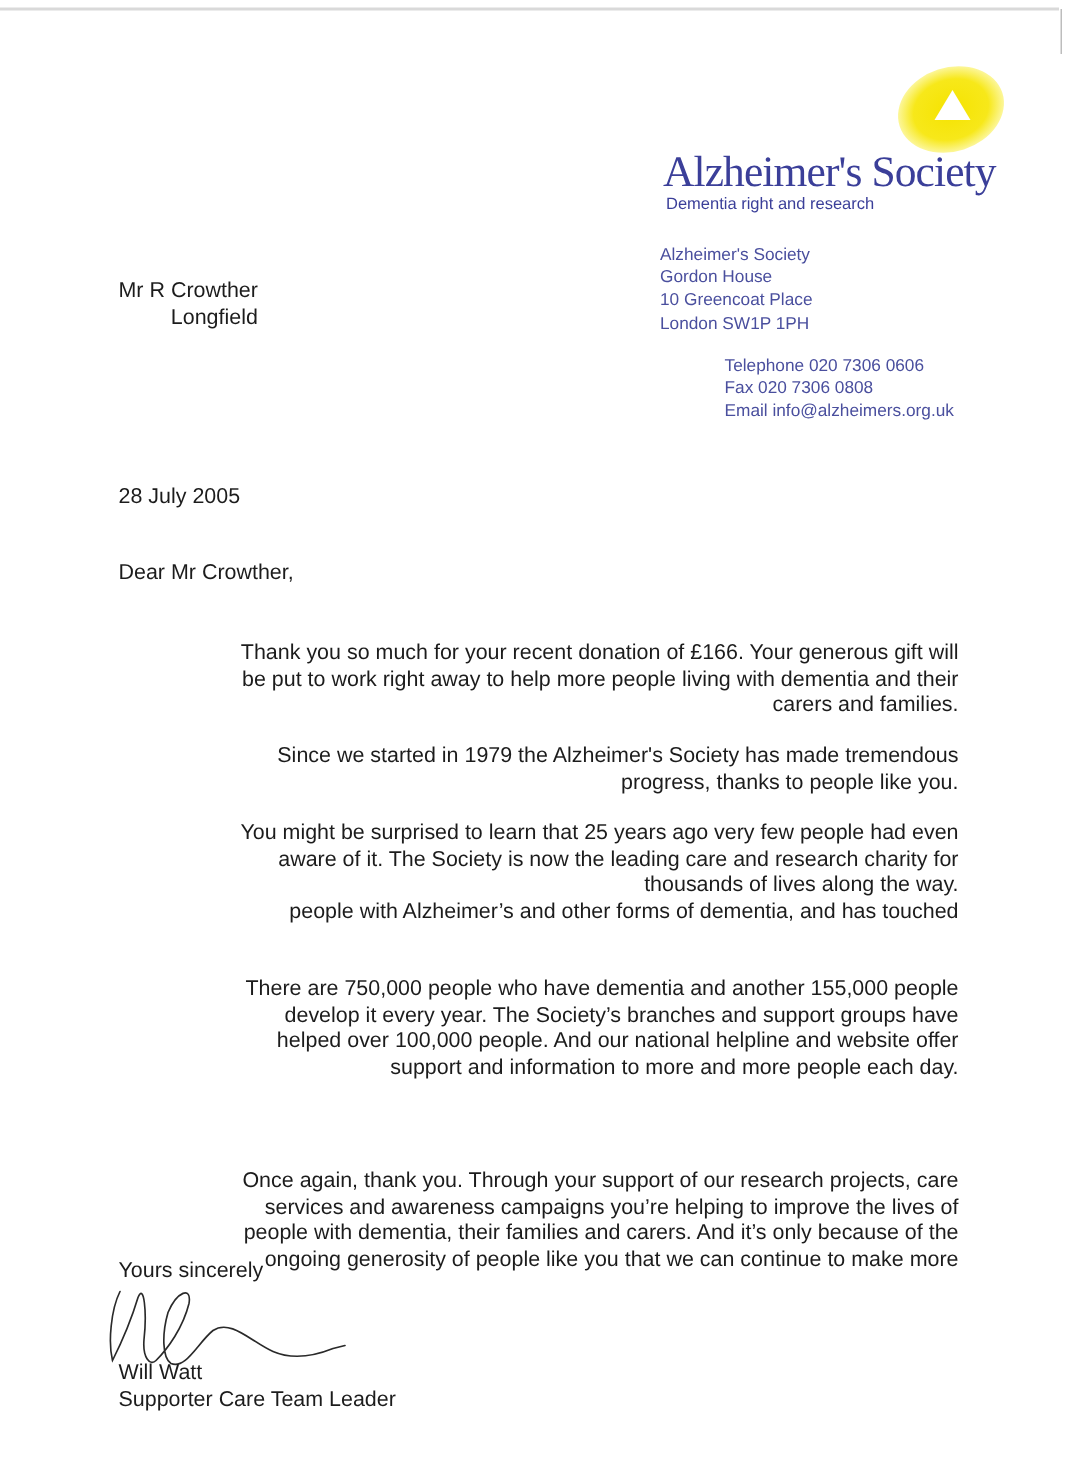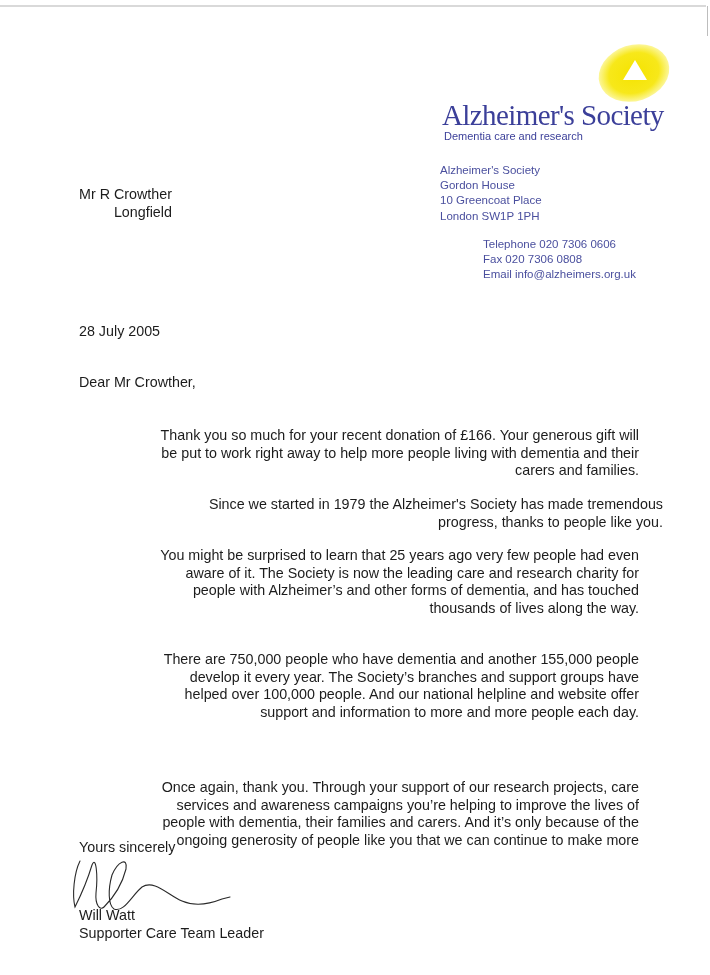--- a/index.html
+++ b/index.html
@@ -31,42 +31,42 @@
   .org-address { position: absolute; left: 440px; top: 163px; font-size: 11.5px; color: #4a4f9e; line-height: 15.2px; }
   .org-contact { position: absolute; left: 440px; top: 237px; font-size: 11.5px; color: #4a4f9e; line-height: 15.2px; margin-left: 43px; }
   .org-address div, .org-contact div { white-space: nowrap; }
 
   
   .text-block { position: absolute; left: 79px; font-size: 14.3px; line-height: 17.6px; color: #1c1c1c; }
   .recipient { top: 186px; }
   .date { top: 323px; }
   .salutation { top: 374px; }
   .p1 { top: 427px; width: 560px; }
-  .p2 { top: 496px; width: 560px; margin-left: 24px; }
+  .p2 { top: 496px; width: 560px; }
   .p3 { top: 547px; width: 560px; }
   .p4 { top: 651px; width: 560px; }
   .p5 { top: 738px; width: 560px; margin-top: 41px; }
   .closing { top: 839px; }
   .sig-name { top: 907px; }
   .sig-title { top: 925px; }
   .line { white-space: nowrap; text-align: right; }
 
   .signature { position: absolute; left: 72px; top: 855px; width: 170px; height: 60px; }
 </style>
 </head>
 <body>
 
 <div class="top-edge"></div>
 <div class="right-edge"></div>
 
 <div>
   <div class="logo-glow"></div>
   <div class="logo-triangle"></div>
   <div class="org-name">Alzheimer's Society</div>
-  <div class="org-tagline">Dementia care and research</div>
+  <div class="org-tagline">Dementia right and research</div>
 
   <div class="org-address">
     <div>Alzheimer's Society</div>
     <div>Gordon House</div>
     <div>10 Greencoat Place</div>
     <div>London SW1P 1PH</div>
   </div>
   <div class="org-contact">
     <div>Telephone 020 7306 0606</div>
     <div>Fax 020 7306 0808</div>
@@ -87,22 +87,22 @@
   <div class="line">be put to work right away to help more people living with dementia and their</div>
   <div class="line">carers and families.</div>
 </div>
 <div class="text-block p2">
   <div class="line">Since we started in 1979 the Alzheimer's Society has made tremendous</div>
   <div class="line">progress, thanks to people like you.</div>
 </div>
 <div class="text-block p3">
   <div class="line">You might be surprised to learn that 25 years ago very few people had even</div>
   <div class="line">aware of it. The Society is now the leading care and research charity for</div>
+  <div class="line">thousands of lives along the way.</div>
   <div class="line">people with Alzheimer’s and other forms of dementia, and has touched</div>
-  <div class="line">thousands of lives along the way.</div>
 </div>
 <div class="text-block p4">
   <div class="line">There are 750,000 people who have dementia and another 155,000 people</div>
   <div class="line">develop it every year. The Society’s branches and support groups have</div>
   <div class="line">helped over 100,000 people. And our national helpline and website offer</div>
   <div class="line">support and information to more and more people each day.</div>
 </div>
 <div class="text-block p5">
   <div class="line">Once again, thank you. Through your support of our research projects, care</div>
   <div class="line">services and awareness campaigns you’re helping to improve the lives of</div>

